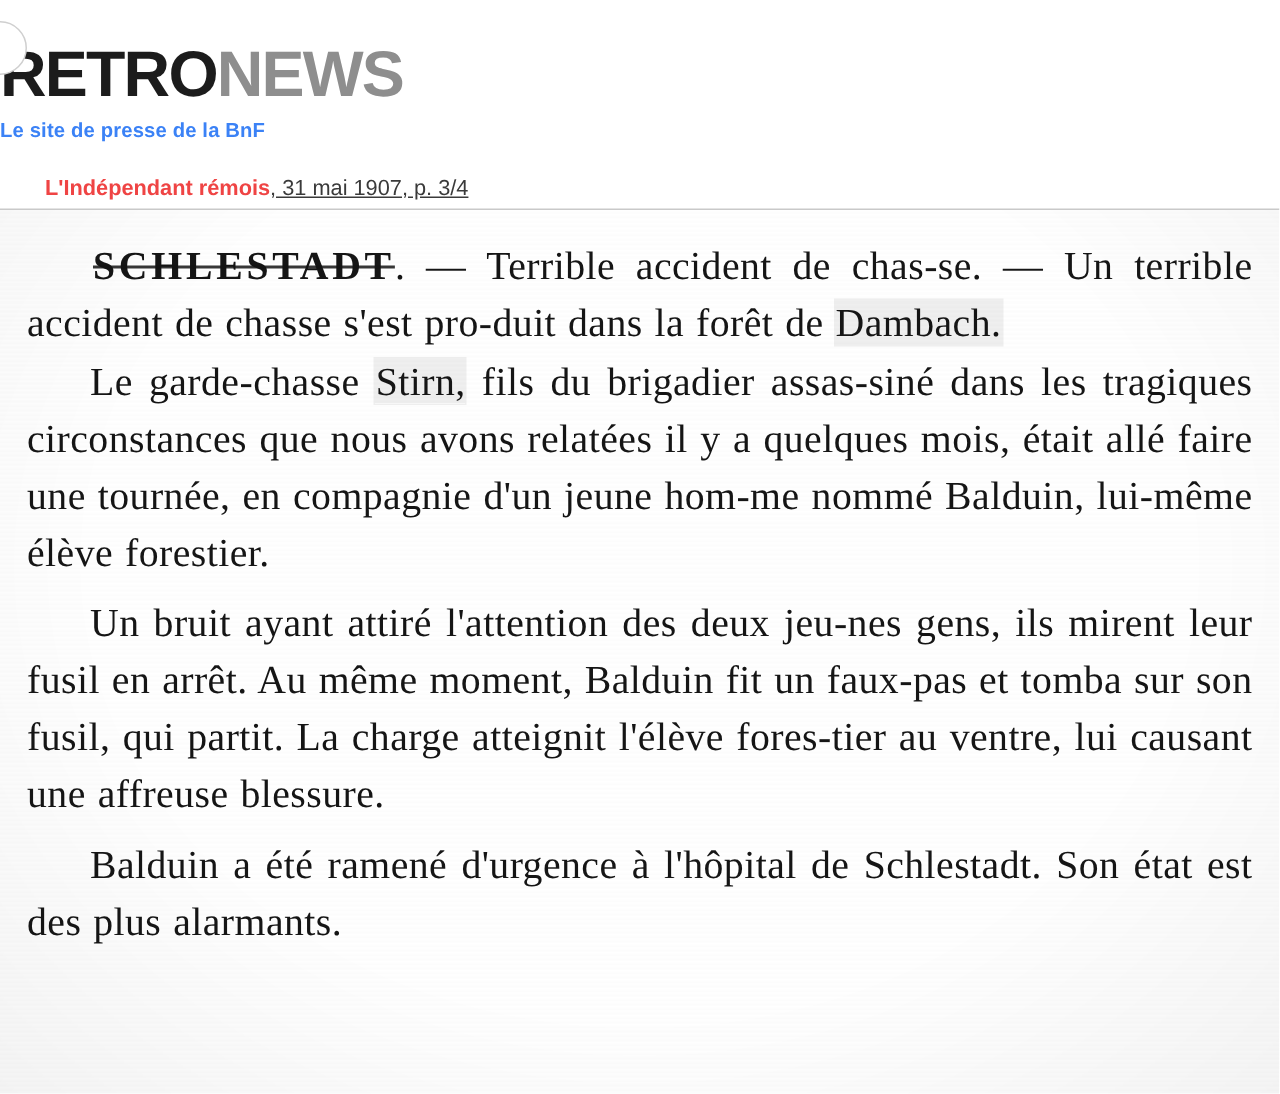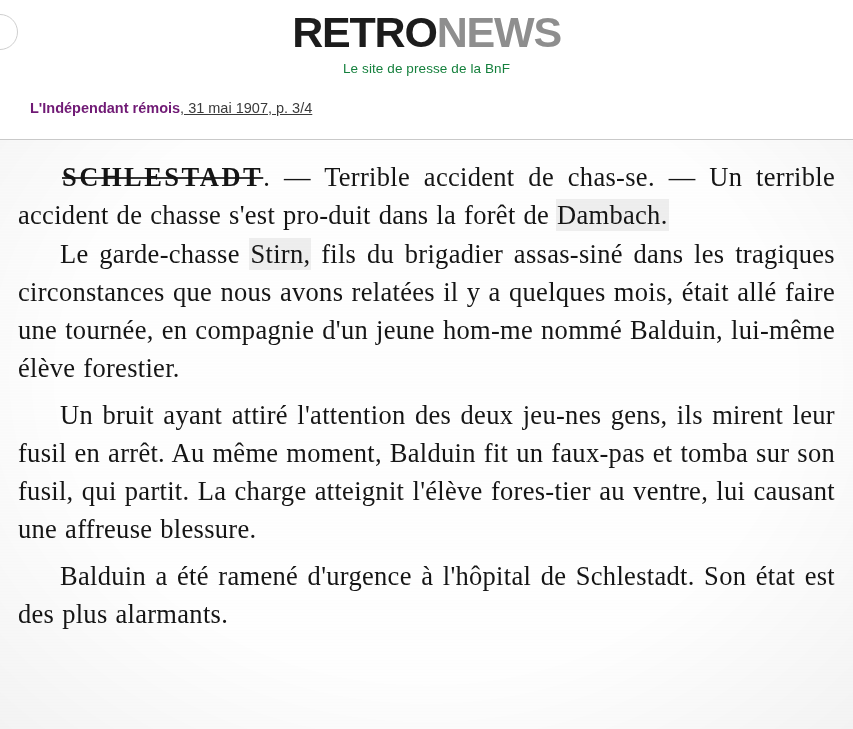--- a/index.html
+++ b/index.html
@@ -22,48 +22,49 @@
     top: 14px;
     width: 34px;
     height: 34px;
     border: 1px solid #cfcfcf;
     border-radius: 50%;
     background: #fff;
   }
 
   
   .masthead {
-    padding-top: 10px;
-    text-align: center;
+    padding-top: 28px;
+    text-align: left;
   }
   .logo {
     font-family: "Liberation Sans", sans-serif;
     font-weight: bold;
     font-size: 43px;
     letter-spacing: -1.2px;
     line-height: 1.05;
   }
   .logo .retro { color: #1c1c1c; }
   .logo .news  { color: #8e8e8e; }
   .tagline {
     margin-top: 6px;
     font-size: 13.5px;
-    color: #15803d;
+    color: #3b82f6;
     letter-spacing: 0.1px;
+    font-weight: bold;
   }
 
   
   .source-line {
     margin: 24px 0 0 30px;
     font-size: 14.5px;
     color: #2a2a2a;
   }
   .source-line .paper {
     font-weight: bold;
-    color: #701a75;
+    color: #ef4444;
   }
   .source-line .meta {
     color: #3a3a3a;
     text-decoration: underline;
   }
 
   
   .clipping {
     position: absolute;
     left: 0;

